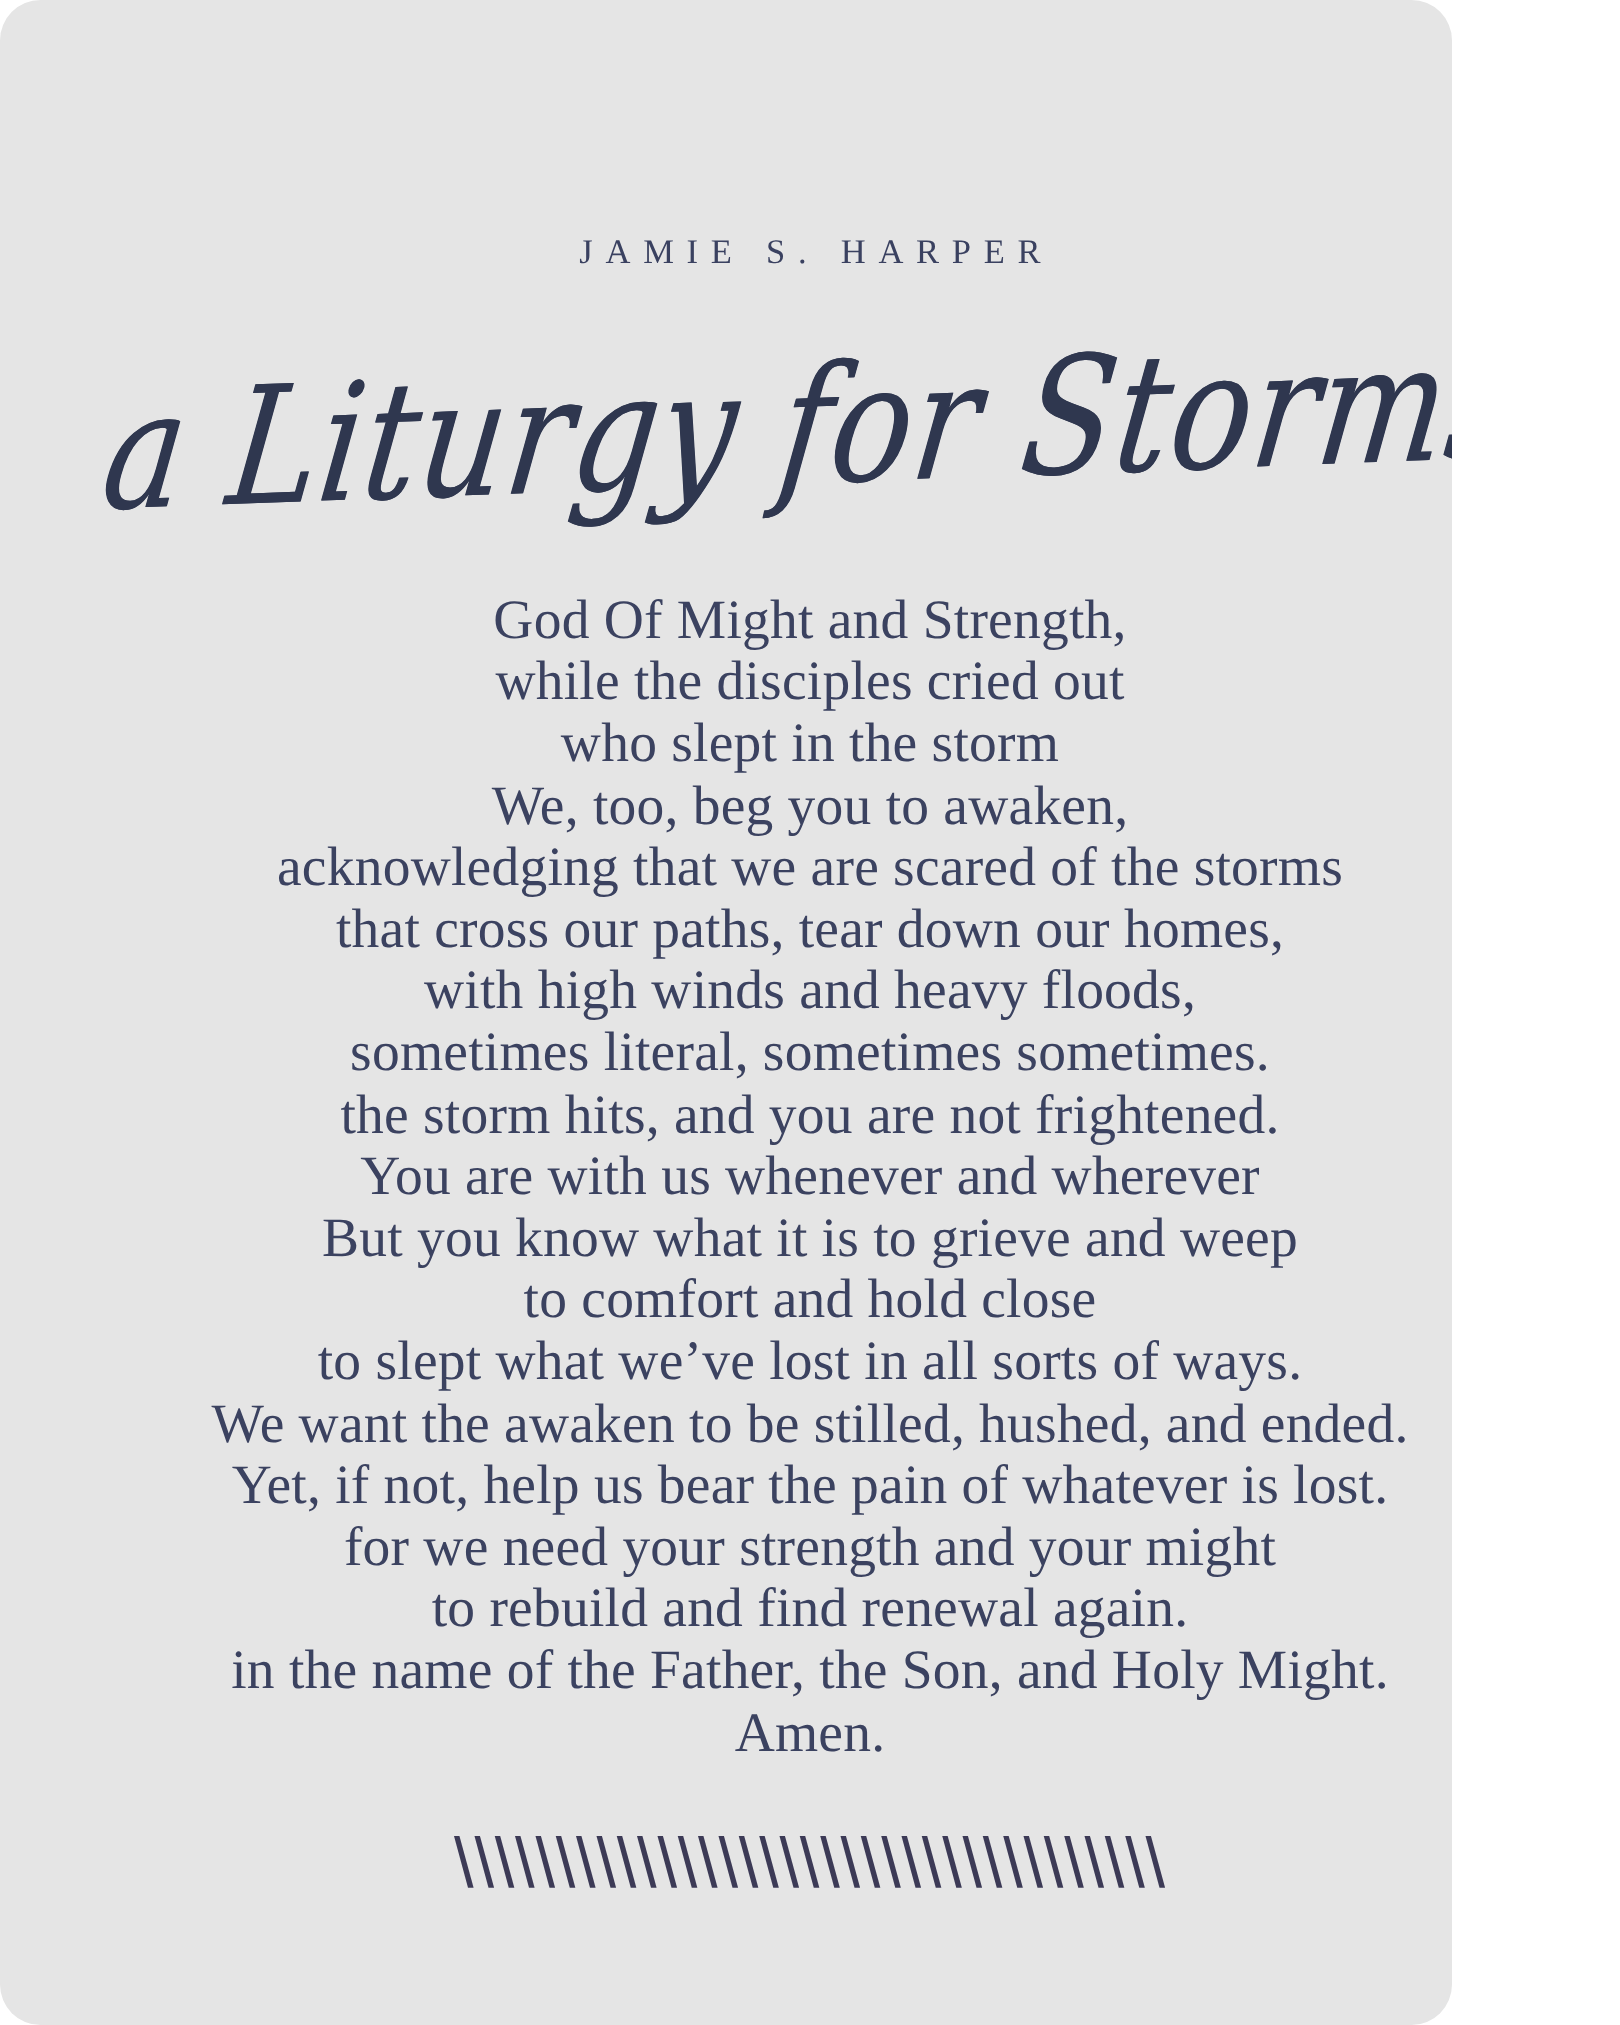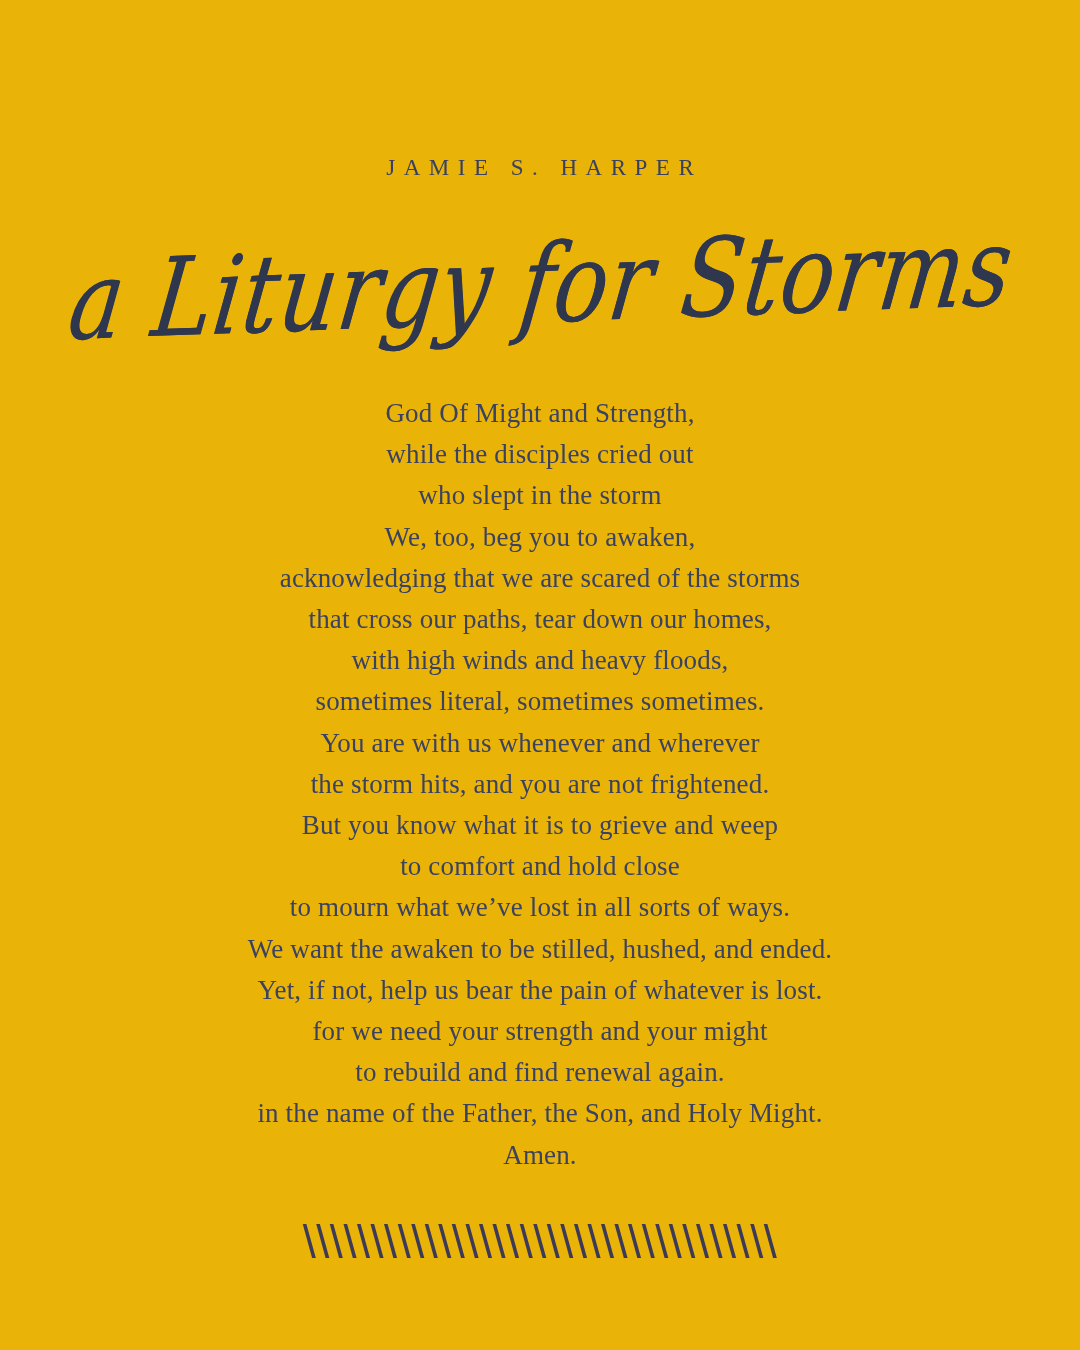--- a/index.html
+++ b/index.html
@@ -4,26 +4,27 @@
 <title>a Liturgy for Storms</title>
 <style>
   html, body {
     margin: 0;
     padding: 0;
     background: #ffffff;
   }
 
   .poster {
     position: relative;
-    width: 1080px;
+    width: 968px;
     height: 1350px;
-    background: #eab308;
+    background: #e5e5e5;
     overflow: hidden;
     font-family: "Liberation Serif", "DejaVu Serif", serif;
     color: #39415c;
+    border-radius: 27px;
     -webkit-font-smoothing: antialiased;
   }
 
   
   .author-line {
     position: absolute;
     top: 156px;
     left: 0;
     width: 1080px;
     text-align: center;
@@ -64,21 +65,21 @@
   }
 
   
   .prayer {
     position: absolute;
     top: 393px;
     left: 60px;
     width: 960px;
     text-align: center;
     font-family: "Liberation Serif", "DejaVu Serif", serif;
-    font-size: 27px;
+    font-size: 37px;
     line-height: 41.2px;
     letter-spacing: 0.15px;
     color: #3b4260;
   }
 
   .prayer .line {
     display: block;
     white-space: nowrap;
   }
 
@@ -111,25 +112,25 @@
 
   <div class="prayer">
     <span class="line">God Of Might and Strength,</span>
     <span class="line">while the disciples cried out</span>
     <span class="line">who slept in the storm</span>
     <span class="line">We, too, beg you to awaken,</span>
     <span class="line">acknowledging that we are scared of the storms</span>
     <span class="line">that cross our paths, tear down our homes,</span>
     <span class="line">with high winds and heavy floods,</span>
     <span class="line">sometimes literal, sometimes sometimes.</span>
+    <span class="line">the storm hits, and you are not frightened.</span>
     <span class="line">You are with us whenever and wherever</span>
-    <span class="line">the storm hits, and you are not frightened.</span>
     <span class="line">But you know what it is to grieve and weep</span>
     <span class="line">to comfort and hold close</span>
-    <span class="line">to mourn what we’ve lost in all sorts of ways.</span>
+    <span class="line">to slept what we’ve lost in all sorts of ways.</span>
     <span class="line">We want the awaken to be stilled, hushed, and ended.</span>
     <span class="line">Yet, if not, help us bear the pain of whatever is lost.</span>
     <span class="line">for we need your strength and your might</span>
     <span class="line">to rebuild and find renewal again.</span>
     <span class="line">in the name of the Father, the Son, and Holy Might.</span>
     <span class="line">Amen.</span>
   </div>
 
   <div class="ornament">\\\\\\\\\\\\\\\\\\\\\\\\\\\\\\\\\\\</div>
 

